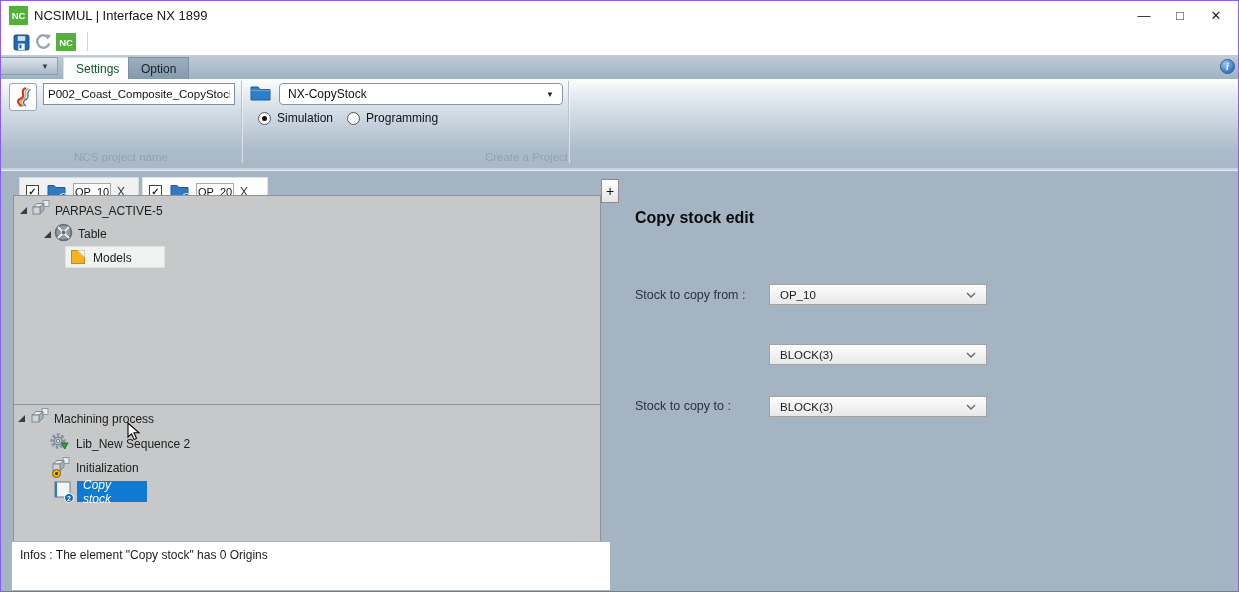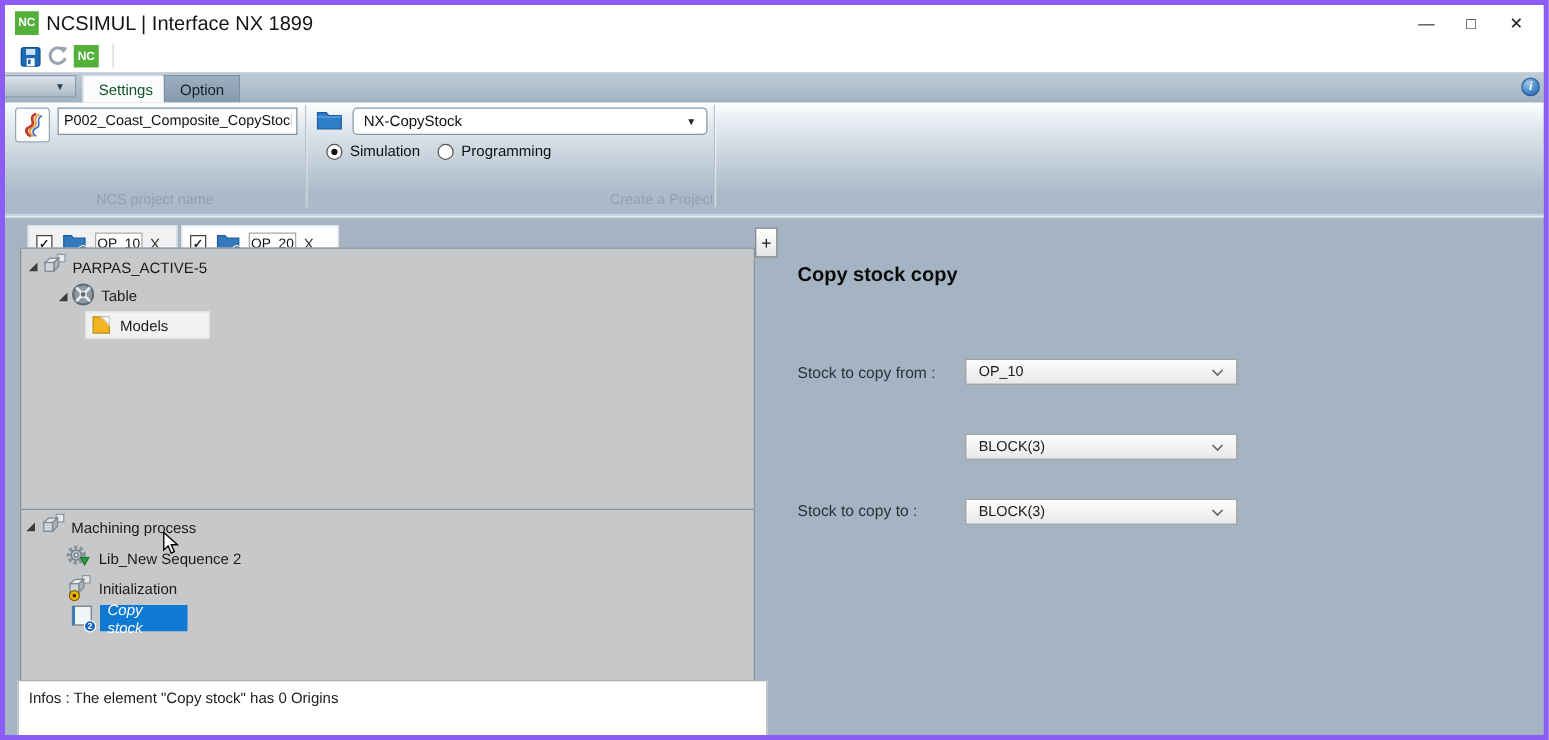--- a/index.html
+++ b/index.html
@@ -1,24 +1,24 @@
 <!DOCTYPE html>
 <html><head>
 <meta charset="utf-8">
 <style>
   * { margin:0; padding:0; box-sizing:border-box; }
   html,body { width:1239px; height:592px; }
   body { font-family:"Liberation Sans", sans-serif; }
-  .window { position:relative; width:1239px; height:592px; background:#a5b4c3; overflow:hidden; border:4px solid #8b5cf6; }
+  .window { position:relative; width:1239px; height:592px; background:#a5b4c3; overflow:hidden; border:1px solid #8b5cf6; }
 
   
   .titlebar { position:absolute; top:0; left:0; right:0; height:28px; background:#ffffff; }
   .nc-badge { position:absolute; left:8px; top:5px; width:19px; height:19px; background:#53b03a; color:#fff;
               font-weight:bold; font-size:9.5px; display:flex; align-items:center; justify-content:center; }
-  .title-text { position:absolute; left:33px; top:7px; font-size:16px; color:#141414; }
+  .title-text { position:absolute; left:33px; top:7px; font-size:13px; color:#141414; }
   .win-btns { position:absolute; right:4px; top:0; height:28px; display:flex; }
   .win-btn { width:36px; height:28px; display:flex; align-items:center; justify-content:center;
              font-size:13px; color:#222; cursor:default; }
 
   
   .toolbar { position:absolute; top:28px; left:0; right:0; height:26px; background:#ffffff; }
   .tb-icon { position:absolute; top:3px; width:20px; height:20px; display:flex; align-items:center; justify-content:center; }
   .tb-save { left:10px; }
   .tb-refresh { left:32px; }
   .tb-nc { left:55px; width:20px; height:18px; top:4px; background:#53b03a; color:#fff; font-weight:bold; font-size:9.5px; }
@@ -288,21 +288,21 @@
         <rect x="2" y="2" width="15" height="15" fill="#f2f5f7" stroke="#6f7a84"></rect>
         <line x1="3" y1="2" x2="3" y2="17" stroke="#2f7bc3" stroke-width="2"></line>
       </svg>
       <div class="badge-2" style="left:50px; top:88px;">2</div>
       <div class="sel-blue" style="left:63px; top:76px; width:70px; height:21px;font-style:italic;">Copy stock</div>
     </div>
   </div>
 
   <div class="infobox">Infos : The element "Copy stock" has 0 Origins</div>
 
-  <div class="edit-title">Copy stock copy</div>
+  <div class="edit-title">Copy stock edit</div>
 
   <div class="form-label" style="left:634px; top:287px;">Stock to copy from :</div>
   <div class="dd" style="left:768px; top:283px;">
     <span>OP_10</span>
     <svg width="10" height="6" viewBox="0 0 10 6">
         <polyline points="1,1 5,5 9,1" fill="none" stroke="#666" stroke-width="1.4"></polyline>
       </svg>
   </div>
 
   <div class="dd" style="left:768px; top:343px;">

